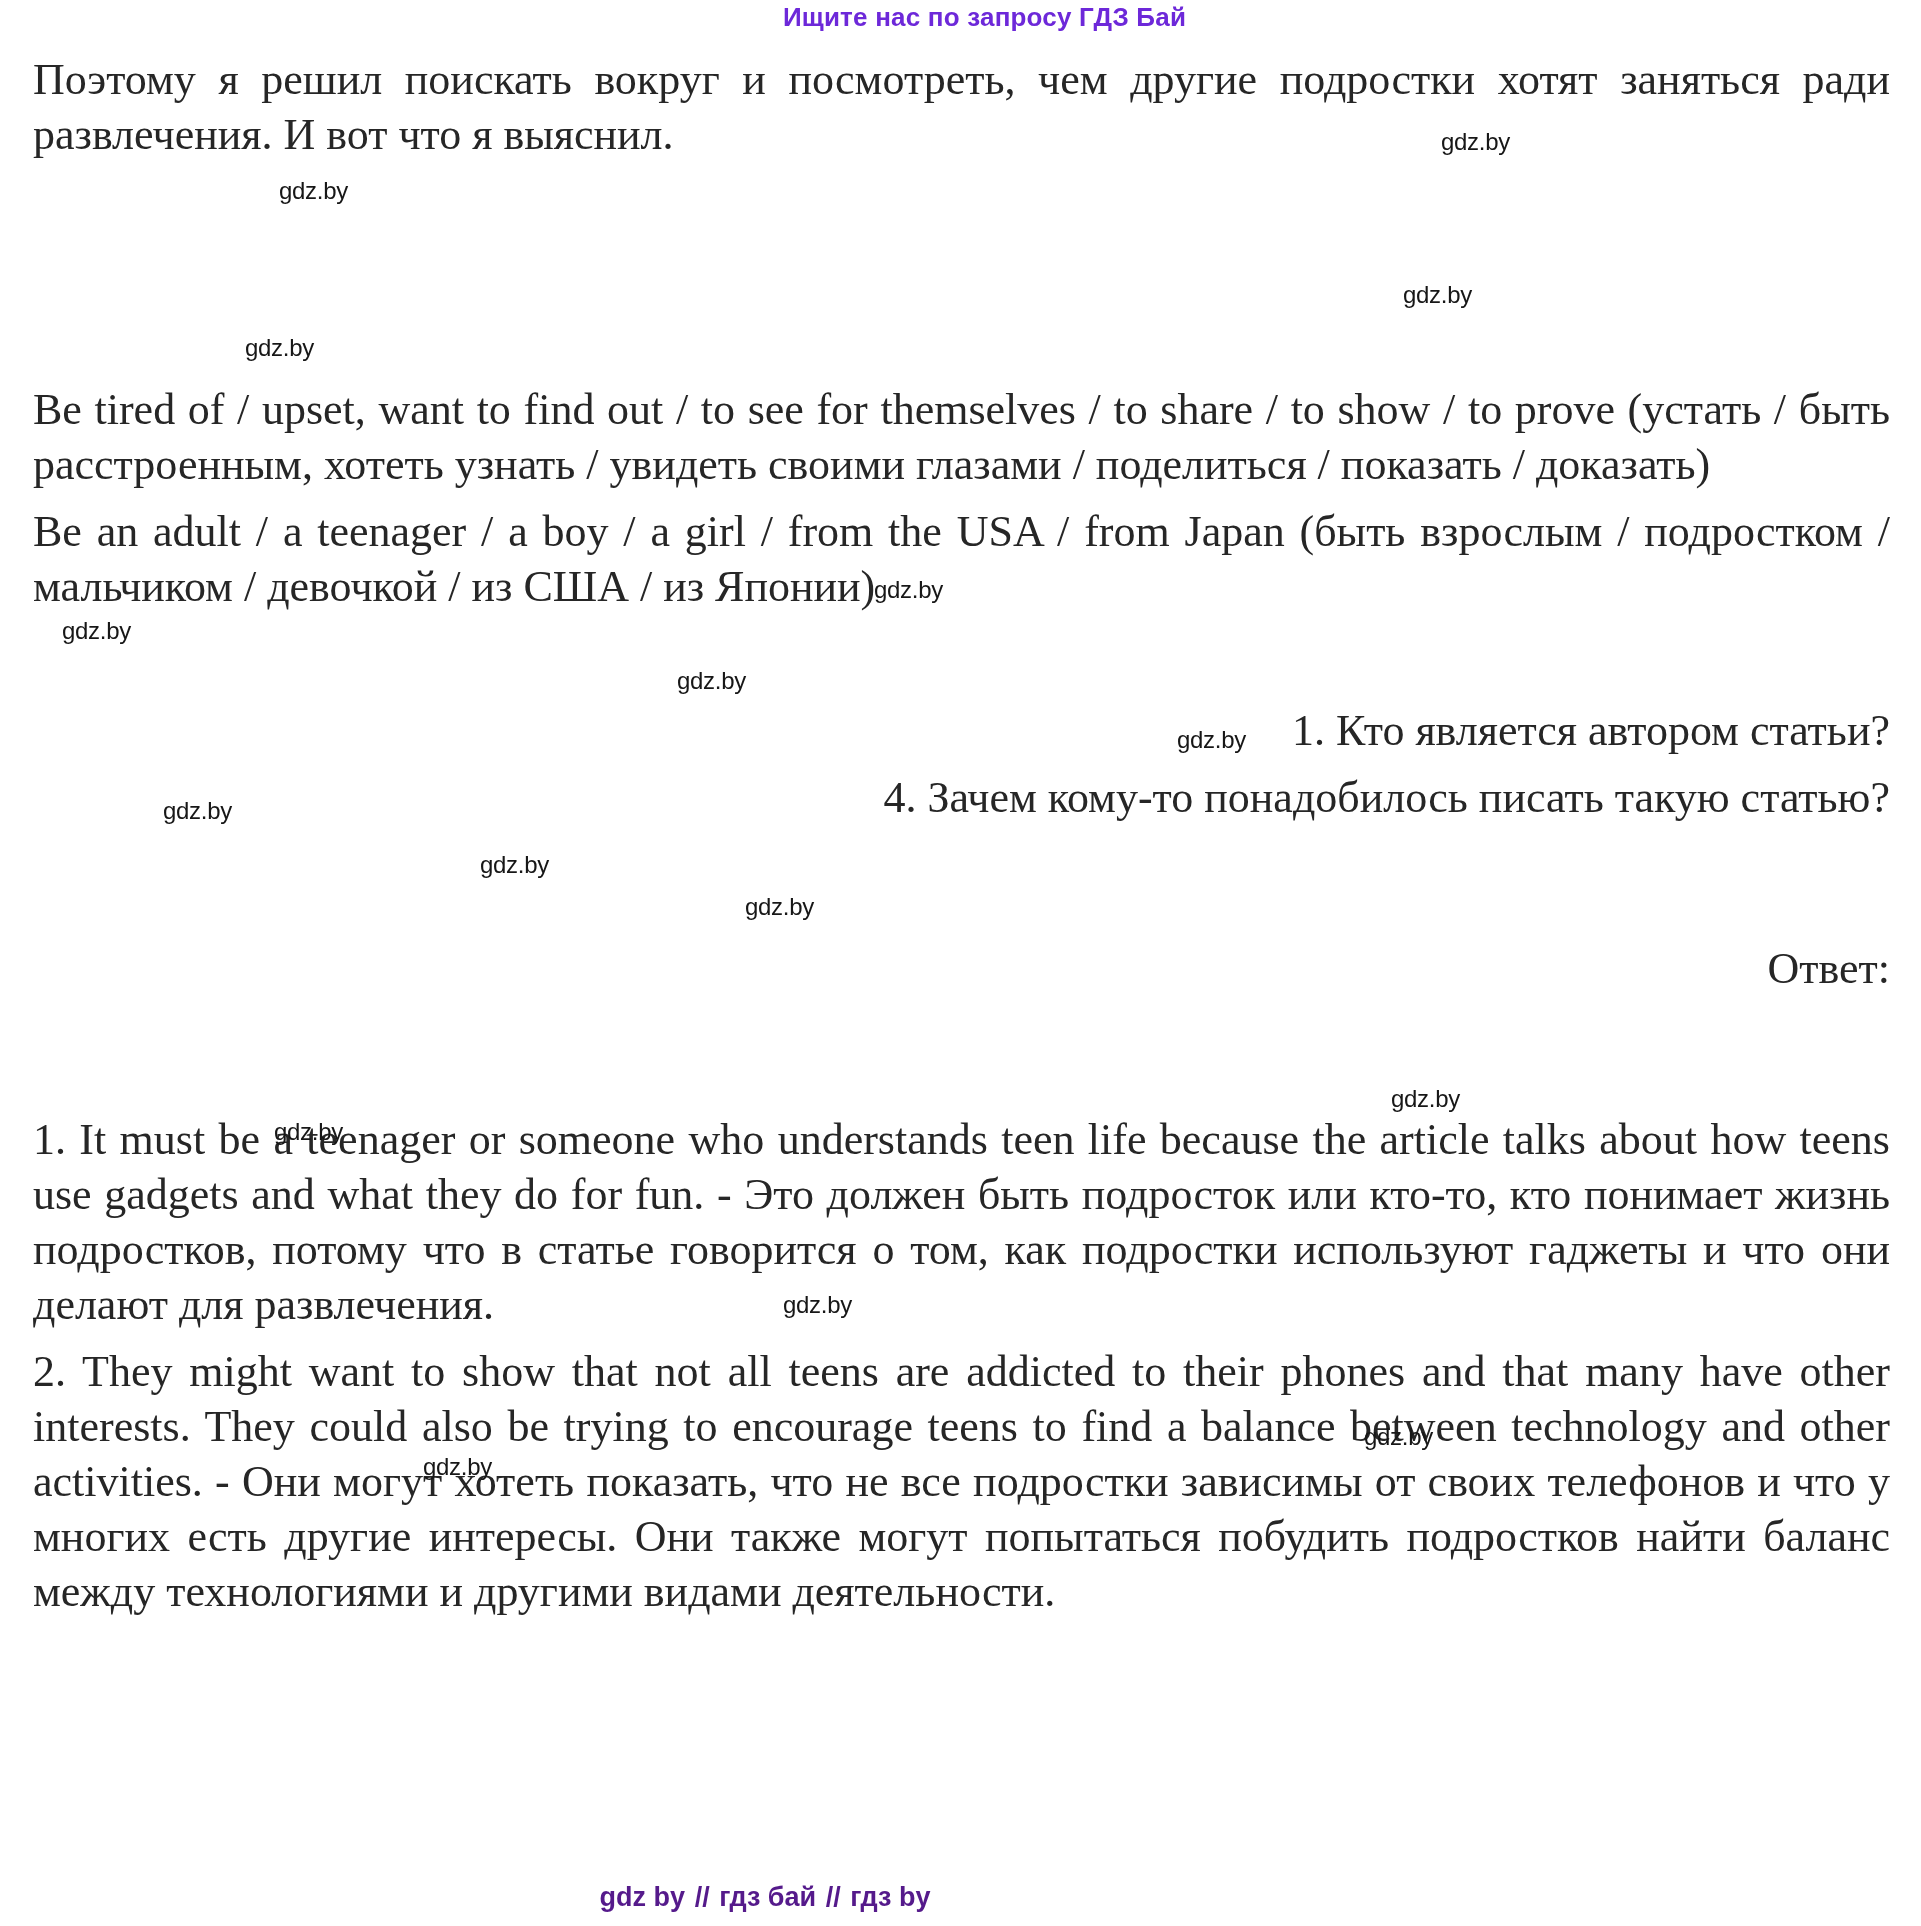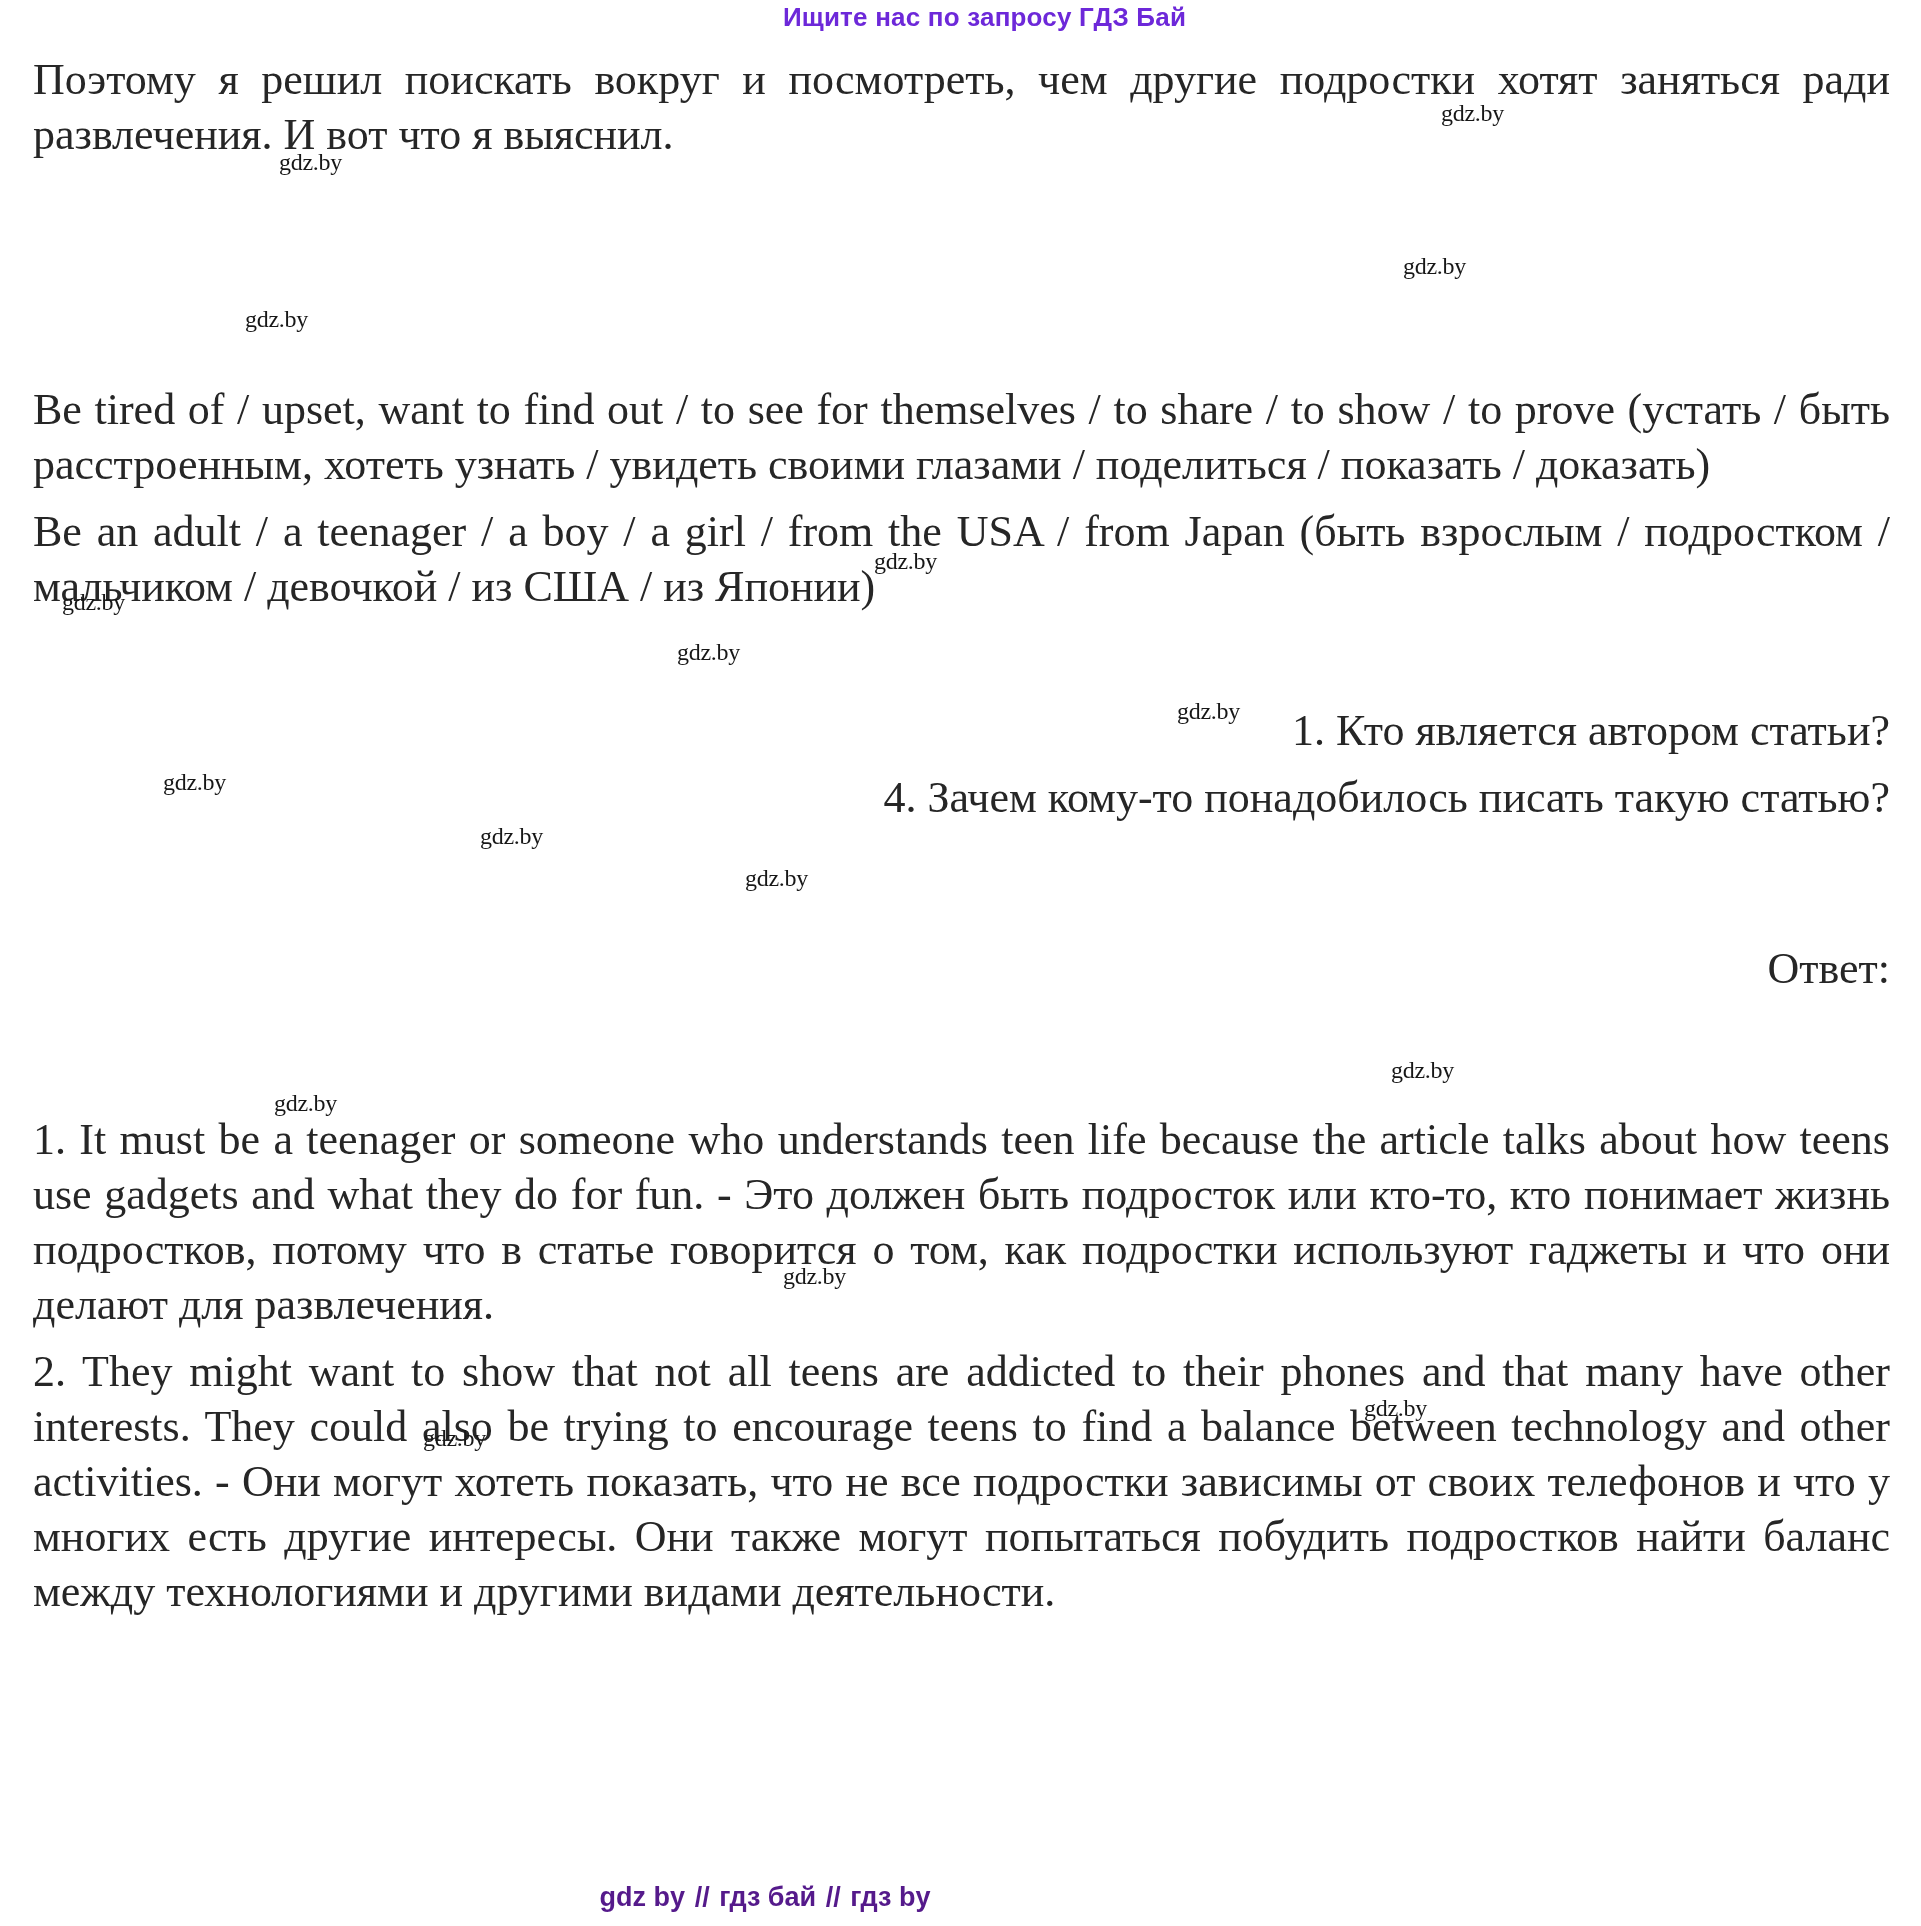--- a/index.html
+++ b/index.html
@@ -55,27 +55,28 @@
     hyphens: none;
   }
   p.para.nojust { text-align: right; }
   .gap-md { height: 65px; }
   .gap-lg { height: 92px; }
   .gap-xl { height: 104px; }
 
   
   .wm {
     position: absolute;
-    font-family: Liberation Serif, serif;
+    font-family: Liberation Sans, sans-serif;
     font-size: 24px;
     font-weight: 500;
     color: #171717;
     white-space: nowrap;
     letter-spacing: -0.3px;
     pointer-events: none;
+    margin-top: 28px;
   }
 
   
   .site-footer {
     position: absolute;
     left: 0;
     bottom: 13.4px;
     width: 1530px;
     text-align: center;
     font-family: "Liberation Sans", "DejaVu Sans", sans-serif;

